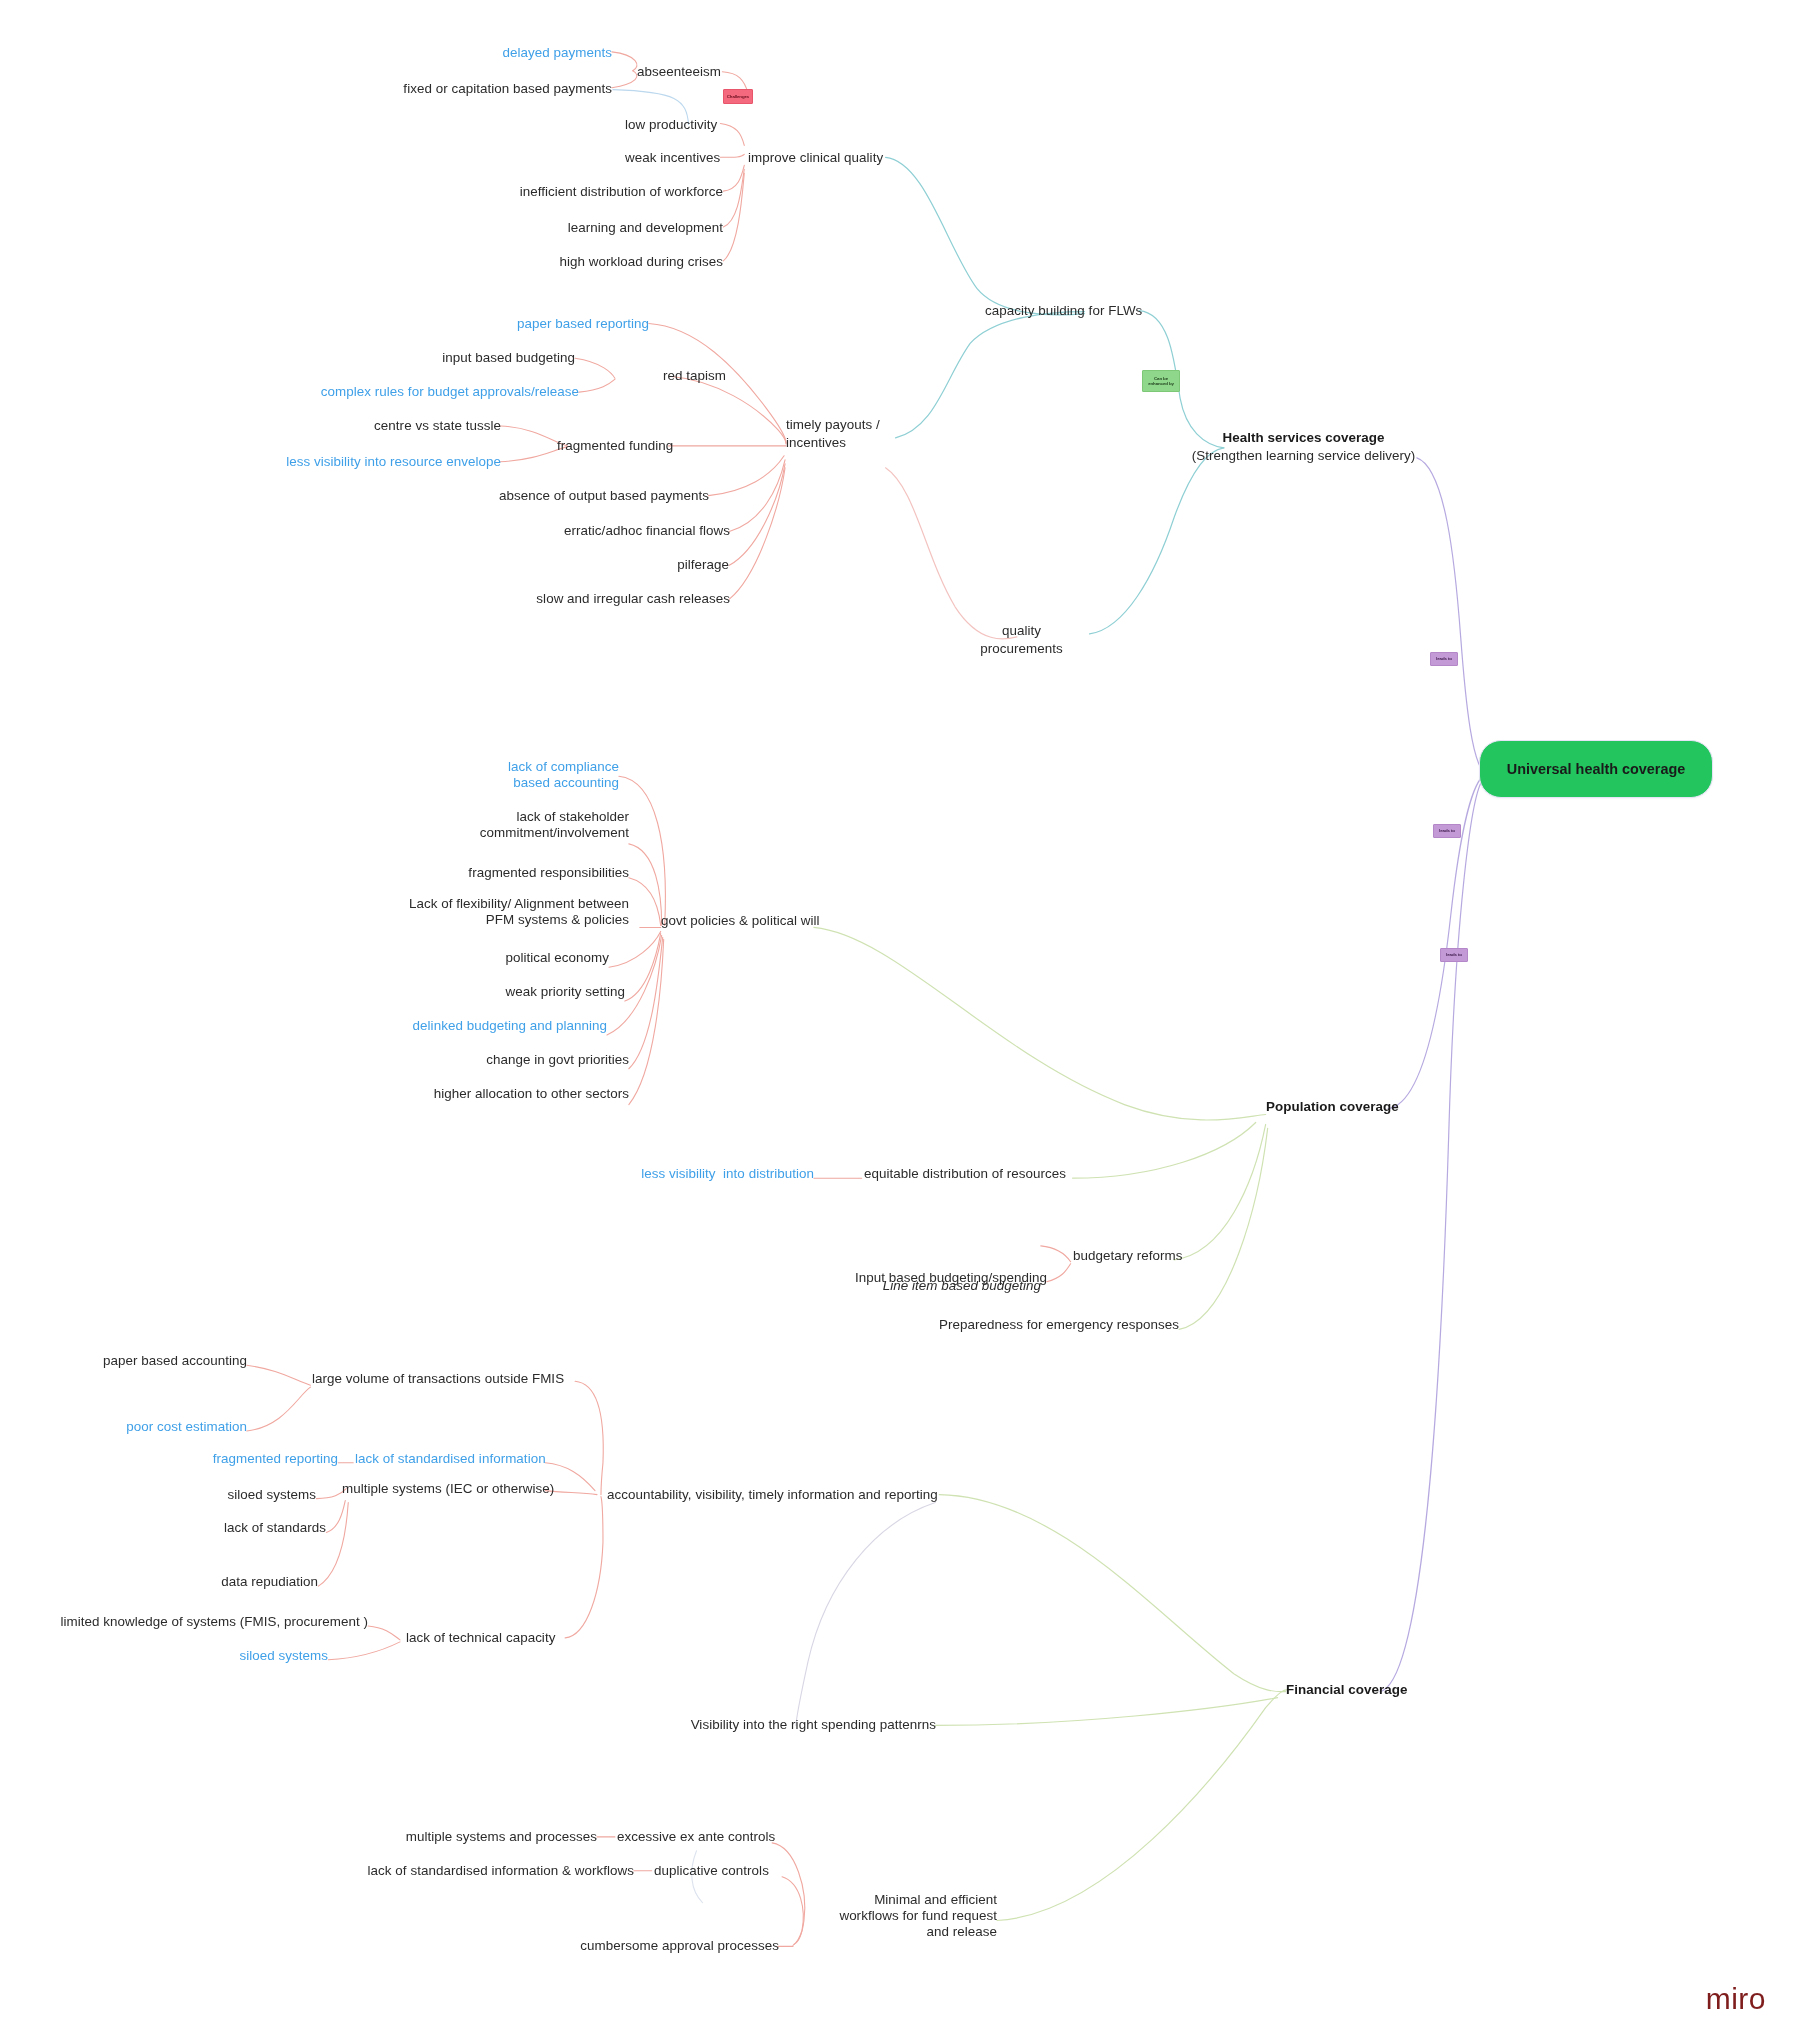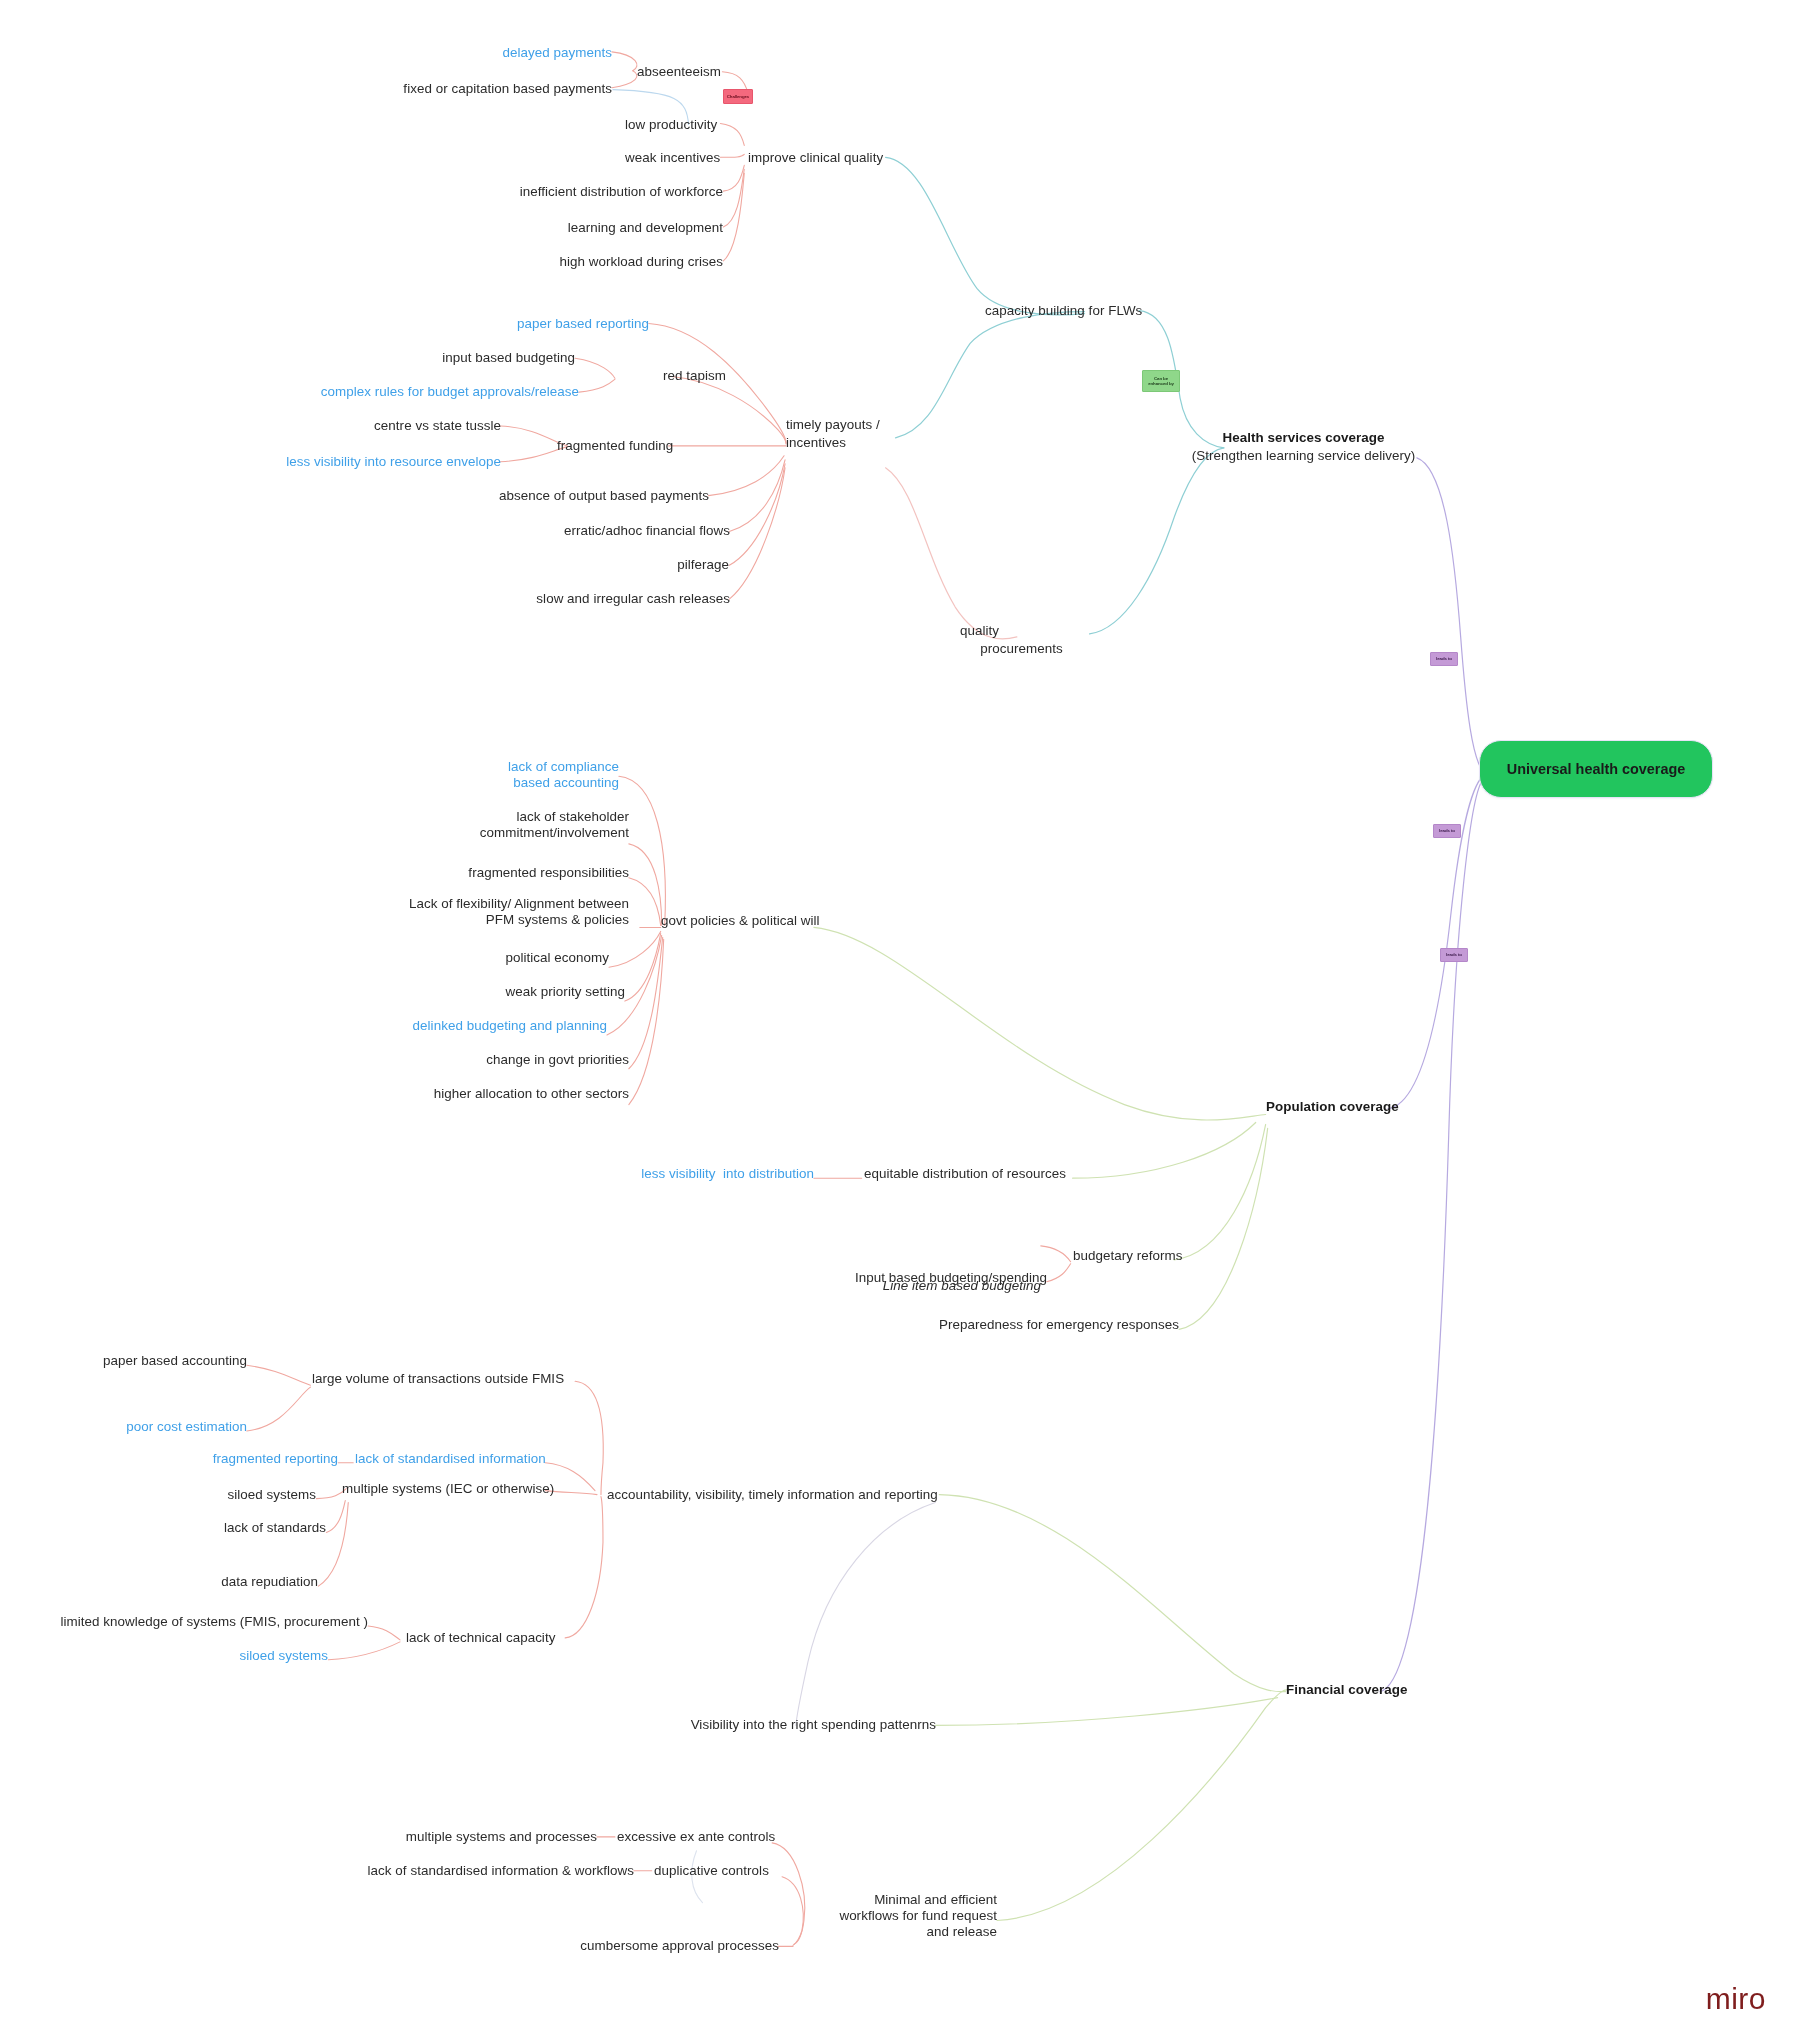--- a/index.html
+++ b/index.html
@@ -240,21 +240,21 @@
 
   <div class="node r" style="left:468px; top:523px; width:262px;">erratic/adhoc financial flows</div>
 
   <div class="node r" style="left:537px; top:557px; width:192px;">pilferage</div>
 
   <div class="node r" style="left:458px; top:591px; width:272px;">slow and irregular cash releases</div>
 
   <div class="node l" style="left:786px; top:417px; width:179px;">timely payouts /</div>
   <div class="node l" style="left:786px; top:435px; width:179px;">incentives</div>
 
-  <div class="node c" style="left:915px; top:623px; width:129px;">quality</div>
+  <div class="node c" style="left:957px; top:623px; width:129px;">quality</div>
   <div class="node c" style="left:957px; top:641px; width:129px;">procurements</div>
 
   <div class="node c bold" style="left:1199px; top:430px; width:209px;">Health services coverage</div>
   <div class="node c sub" style="left:1179px; top:448px; width:249px;">(Strengthen learning service delivery)</div>
 
   <div class="badge purple" style="left:1430px; top:652px; width:28px; height:14px;">leads to</div>
 
   <div class="centralnode" style="left:1479px; top:740px; width:234px; height:58px;">Universal health coverage</div>
 
   <div class="badge purple" style="left:1433px; top:824px; width:28px; height:14px;">leads to</div>

